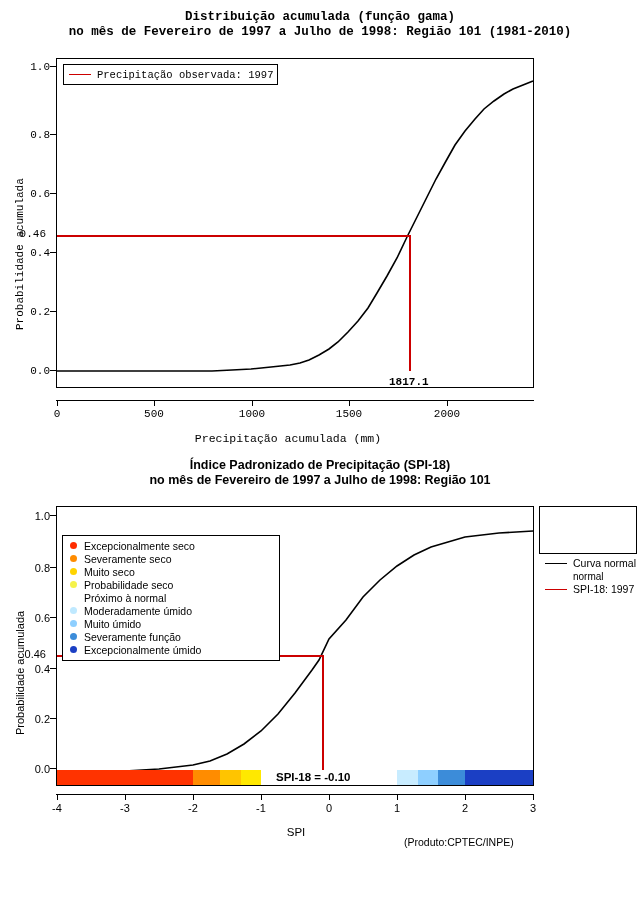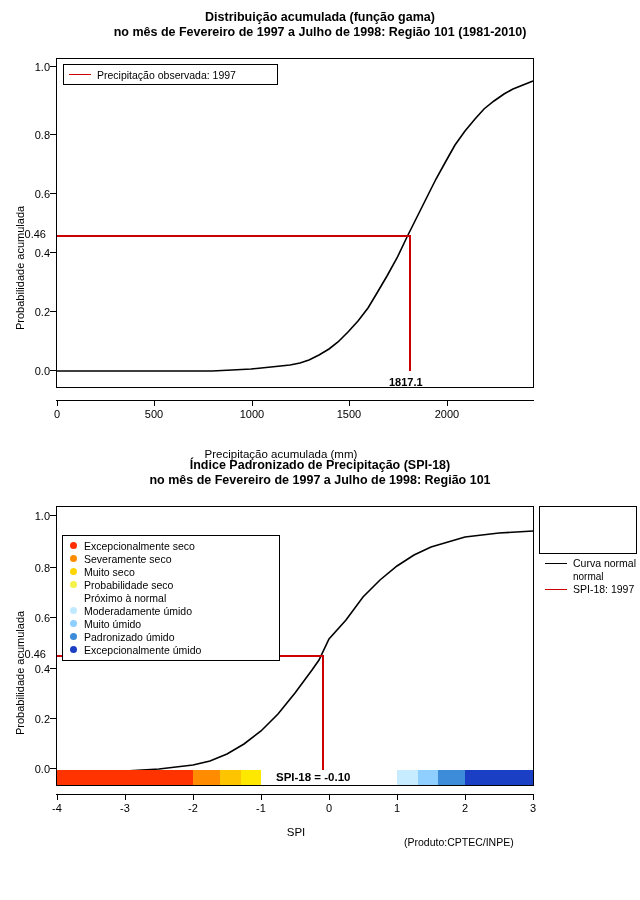--- a/index.html
+++ b/index.html
@@ -2,21 +2,21 @@
 <html><head>
 <meta charset="utf-8">
 <style>
   html,body{margin:0;padding:0;}
   body{
     width:640px;height:900px;background:#ffffff;
     font-family:"Liberation Sans", sans-serif;
     color:#000;overflow:hidden;position:relative;
   }
   .panel{position:absolute;left:0;width:640px;}
-  #panel-top{top:0;height:450px;}
+  #panel-top{top:0;height:450px;font-family:Liberation Mono, monospace;}
   #panel-bottom{top:450px;height:450px;}
 
   .title{
     text-align:center;font-size:12.5px;font-weight:bold;line-height:15px;
     width:640px;
   }
   .title .l1{display:block;}
   .title .l2{display:block;}
 
   .plotbox{
@@ -113,21 +113,21 @@
   <div class="tickmark" style="left:447px;top:400px;width:1px;height:6px;"></div>
 
   <div class="xtick" style="left:37px;top:408px;">0</div>
   <div class="xtick" style="left:134px;top:408px;">500</div>
   <div class="xtick" style="left:232px;top:408px;">1000</div>
   <div class="xtick" style="left:329px;top:408px;">1500</div>
   <div class="xtick" style="left:427px;top:408px;">2000</div>
 
   <div class="valuelabel" style="left:389px;top:376px;">1817.1</div>
 
-  <div class="xlabel" style="left:41px;top:432px;margin-top:16px;">Precipitação acumulada (mm)</div>
+  <div class="xlabel" style="left:48px;top:432px;">Precipitação acumulada (mm)</div>
 </div>
 
 <div class="panel" id="panel-bottom">
 
   <div class="title" style="top:8px;position:absolute;">
     <span class="l1">Índice Padronizado de Precipitação (SPI-18)</span>
     <span class="l2">no mês de Fevereiro de 1997 a Julho de 1998: Região 101</span>
   </div>
 
   <div class="ylabel" style="left:14px;top:285px;">Probabilidade acumulada</div>
@@ -165,21 +165,21 @@
       <div class="legrow">
         <span class="dot" style="background:#bfe9ff;"></span>
         <span>Moderadamente úmido</span>
       </div>
       <div class="legrow">
         <span class="dot" style="background:#8ecfff;"></span>
         <span>Muito úmido</span>
       </div>
       <div class="legrow">
         <span class="dot" style="background:#3c8cd9;"></span>
-        <span>Padronizado úmido</span>
+        <span>Severamente função</span>
       </div>
       <div class="legrow">
         <span class="dot" style="background:#1b3fc4;"></span>
         <span>Excepcionalmente úmido</span>
       </div>
     </div>
   </div>
 
   <div class="legendbox" style="left:539px;top:56px;width:98px;height:48px;">
     <div class="legrow" style="height:14px;margin-top:46px;">

